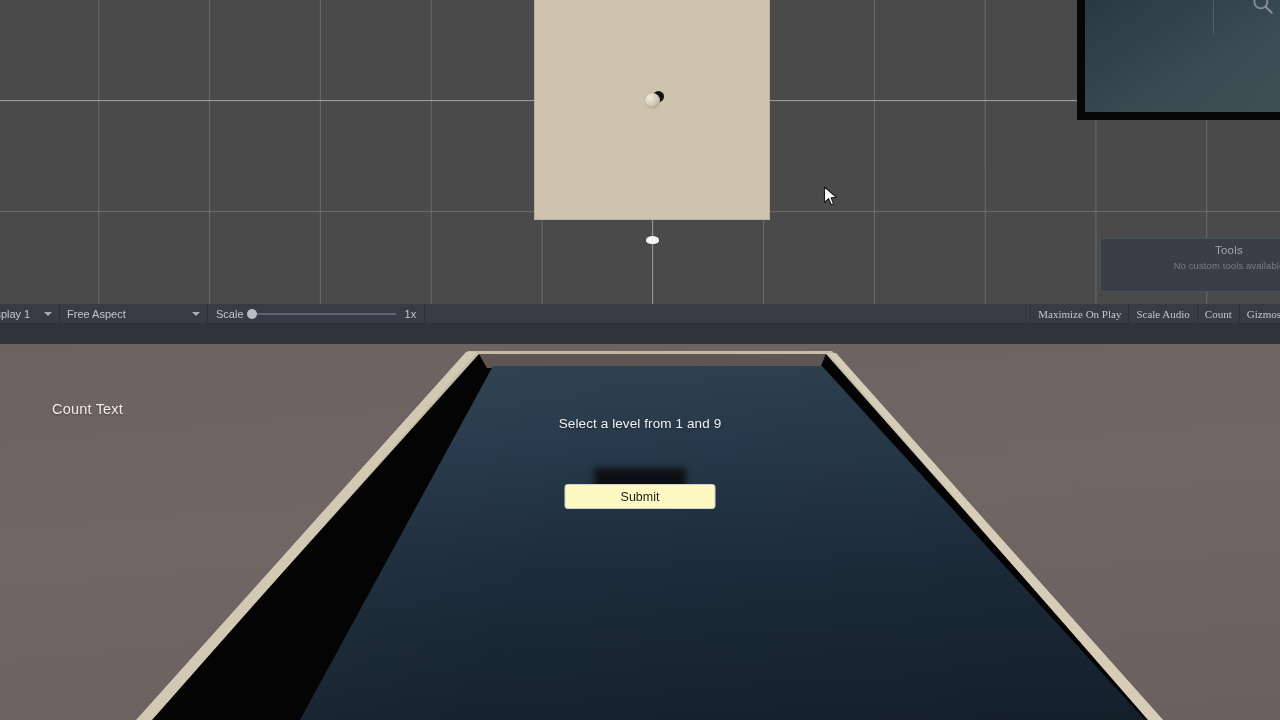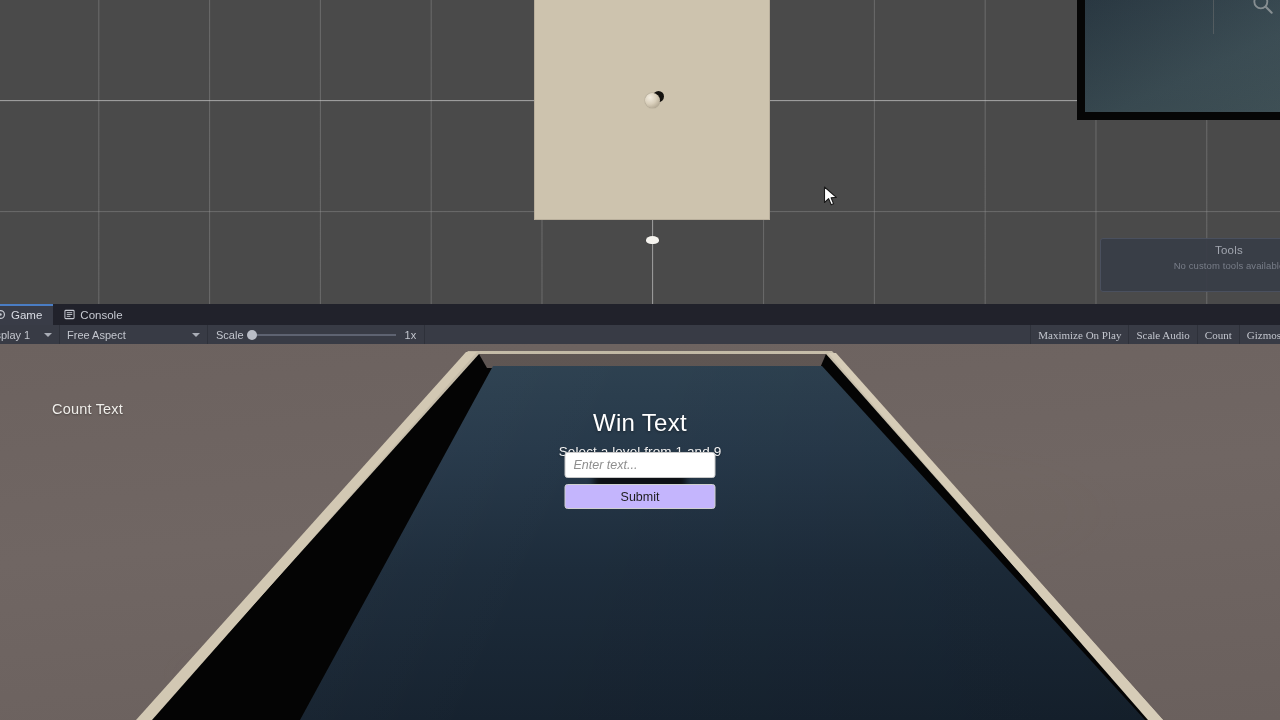--- a/index.html
+++ b/index.html
@@ -230,21 +230,21 @@
     width:151px; height:26px; background:#ffffff; border:1px solid #c9c9c9;
     border-radius:3px; display:flex; align-items:center; padding:0 8px;
   }
   .level-input input {
     border:none; outline:none; width:100%; background:transparent;
     font-family:"Liberation Sans", sans-serif; font-size:12.5px; color:#333;
   }
   .level-input input::placeholder { color:#8e8e8e; font-style:italic; }
   .submit-btn {
     position:absolute; left:50%; top:140px; transform:translateX(-50%);
-    width:151px; height:25px; background:#c4b5fd; border:1px solid #cfcfcf;
+    width:151px; height:25px; background:#fef9c3; border:1px solid #cfcfcf;
     border-radius:3px; display:flex; align-items:center; justify-content:center;
     color:#1e1e1e; font-size:12.5px; cursor:pointer;
   }
 
   
   .cursor { position:absolute; left:823px; top:186px; width:16px; height:22px; pointer-events:none; }
 </style>
 </head>
 <body>
 
@@ -270,42 +270,20 @@
     </svg>
 
     <div class="tools-panel">
       <div class="tools-title">Tools</div>
       <div class="tools-sub">No custom tools available</div>
     </div>
   </div>
 
   <div class="game-panel">
 
-    <div class="tab-strip">
-      <div class="tab active tab-game">
-        <span class="tab-icon">
-          <svg width="11" height="11" viewBox="0 0 12 12">
-            <circle cx="6" cy="6" r="4.3" fill="none" stroke="#c6c9d1" stroke-width="1.3"></circle>
-            <circle cx="6" cy="6" r="1.3" fill="#c6c9d1"></circle>
-          </svg>
-        </span>
-        <span>Game</span>
-      </div>
-      <div class="tab">
-        <span class="tab-icon">
-          <svg width="11" height="11" viewBox="0 0 12 12">
-            <rect x="1" y="1.5" width="10" height="9" rx="1" fill="none" stroke="#c6c9d1" stroke-width="1.1"></rect>
-            <line x1="3" y1="4" x2="9" y2="4" stroke="#c6c9d1" stroke-width="1"></line>
-            <line x1="3" y1="6" x2="9" y2="6" stroke="#c6c9d1" stroke-width="1"></line>
-            <line x1="3" y1="8" x2="7" y2="8" stroke="#c6c9d1" stroke-width="1"></line>
-          </svg>
-        </span>
-        <span>Console</span>
-      </div>
-    </div>
 
     <div class="game-toolbar">
       <div class="tb-left">
         <div class="tb-item tb-display">
           <span>Display 1</span>
           <span class="caret"></span>
         </div>
         <div class="tb-item tb-aspect">
           <span>Free Aspect</span>
           <span class="caret"></span>
@@ -338,29 +316,25 @@
         <div class="maze-back-wall"></div>
         <div class="maze-floor"></div>
         <div class="maze-floor-gloss"></div>
         <div class="maze-rim-right"></div>
         <div class="maze-rim-left"></div>
       </div>
 
       <div class="count-text">Count Text</div>
 
       <div class="win-panel">
-        <div class="win-title">Win Text</div>
         <div class="win-sub">Select a level from 1 and 9</div>
       </div>
 
       <div class="dark-shade"></div>
 
-      <div class="level-input">
-        <input type="text" placeholder="Enter text..." style="">
-      </div>
 
       <div class="submit-btn">Submit</div>
     </div>
   </div>
 
   <svg class="cursor" viewBox="0 0 16 22" style="left: 823px; top: 186px;">
     <path d="M1.5 1 L1.5 16.5 L5.6 12.6 L8.2 18.8 L10.6 17.8 L8.1 11.8 L13.4 11.4 Z" fill="#ffffff" stroke="#1a1a1a" stroke-width="1.1" stroke-linejoin="round"></path>
   </svg>
 
 </div>

